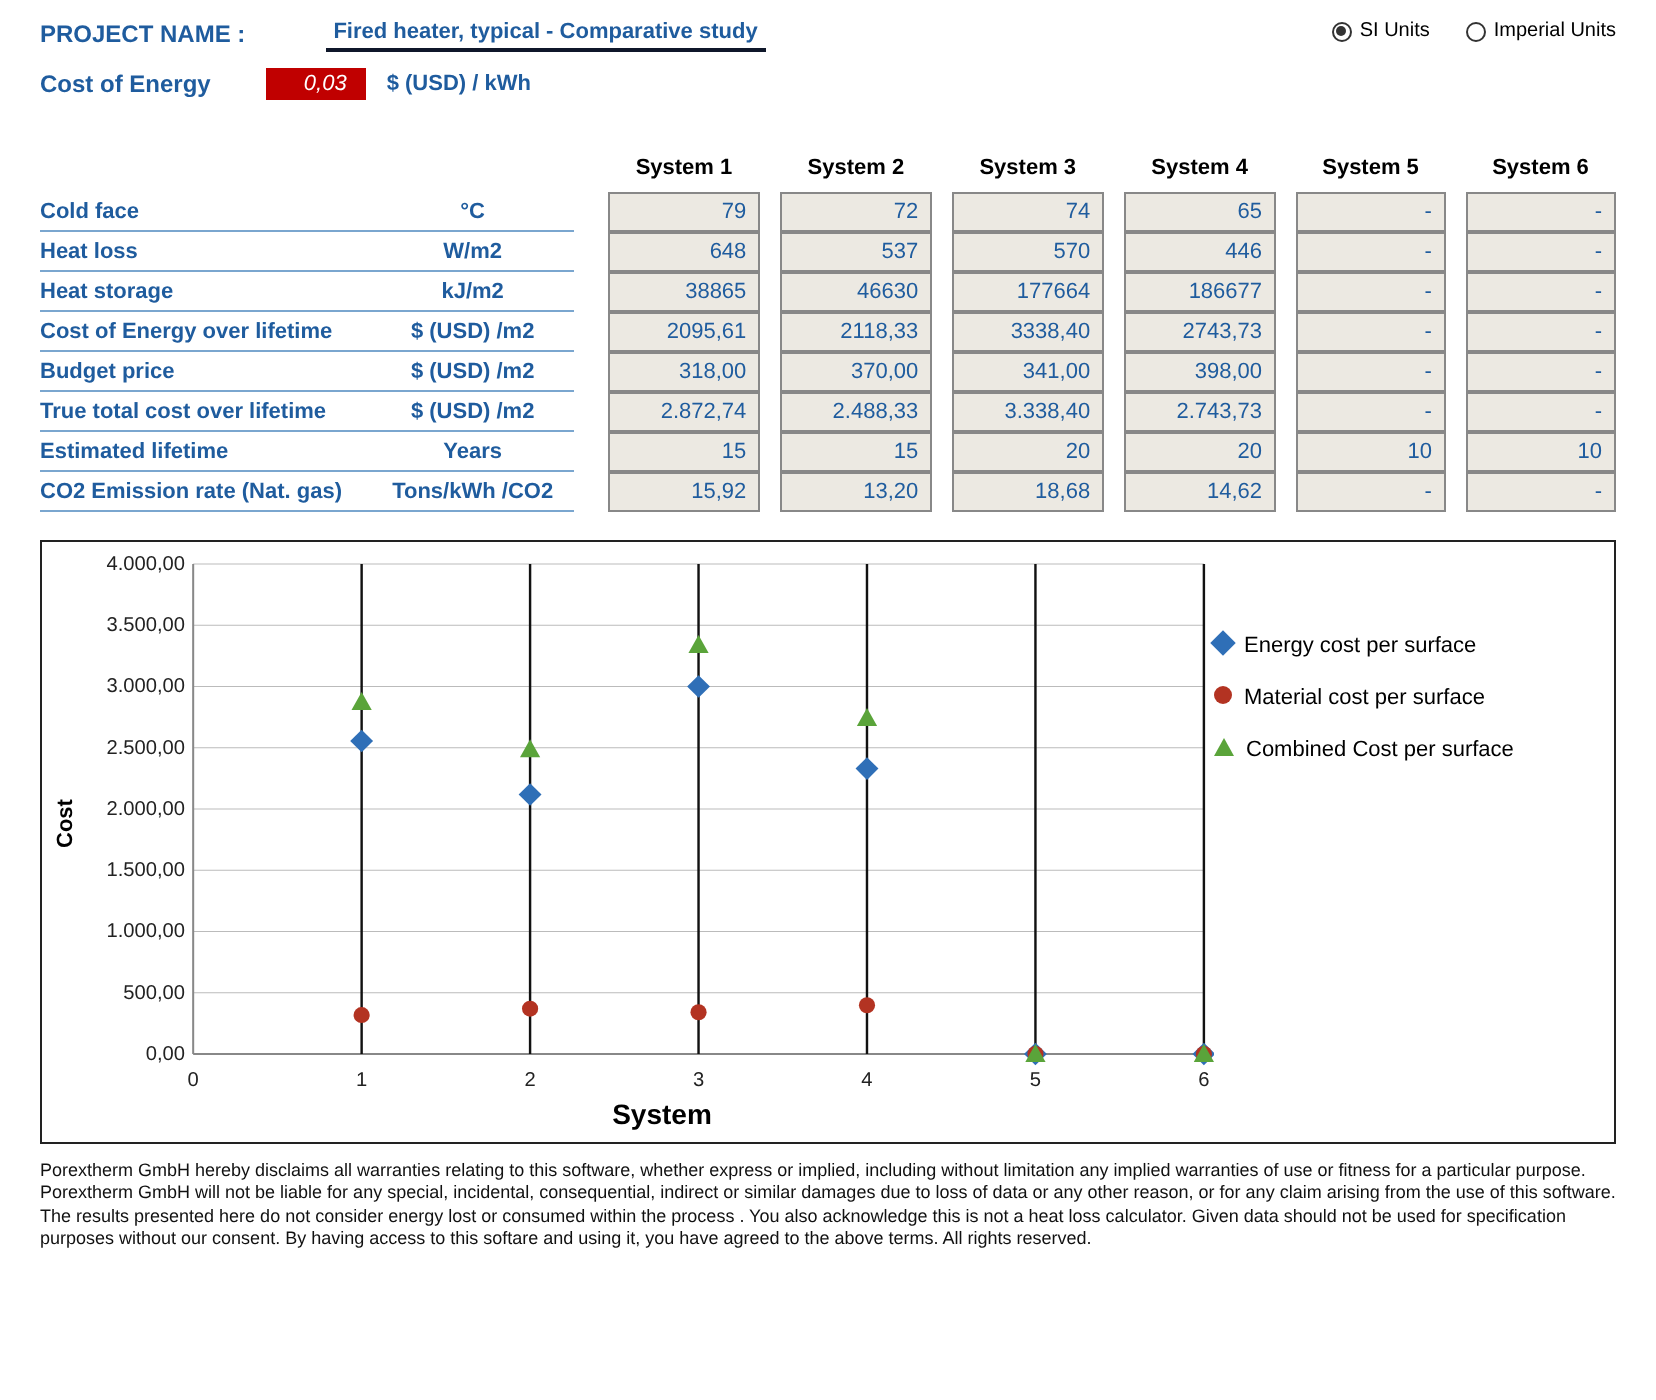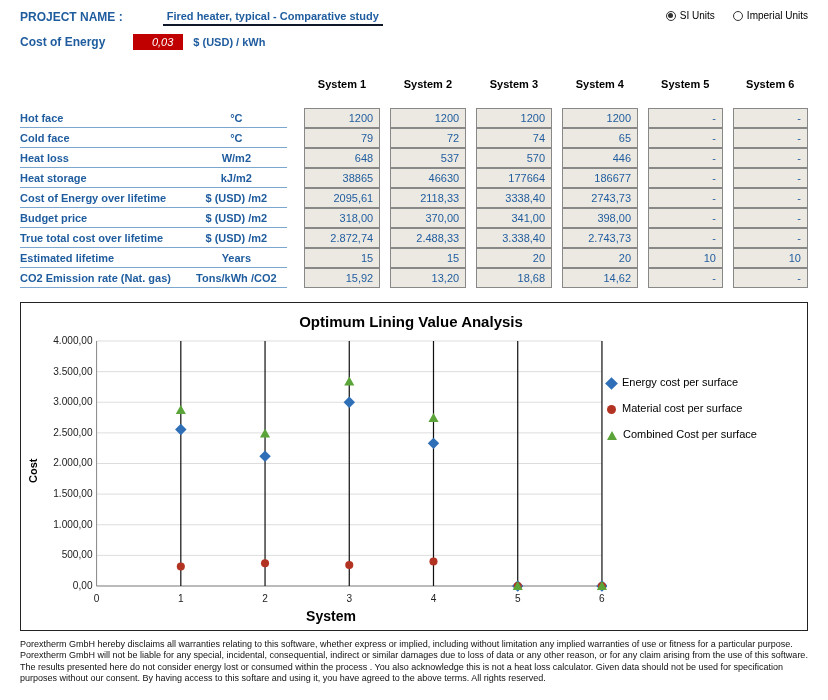--- a/index.html
+++ b/index.html
@@ -16,21 +16,21 @@
   .label-blue { color: #1f5c9e; font-weight: bold; font-size: 12px; }
   .project-name-value { color: #1f5c9e; font-weight: bold; margin-left: 40px; border-bottom: 2px solid #0f172a; padding: 0 4px 2px 4px; min-width: 220px; display: inline-block; }
   .units-group { margin-left: auto; display: flex; gap: 18px; align-items: center; font-size: 10px; }
   .radio { display: inline-flex; align-items: center; gap: 4px; }
   .radio-circle { width: 10px; height: 10px; border: 1px solid #333; border-radius: 50%; display: inline-flex; align-items: center; justify-content: center; }
   .radio-dot { width: 5px; height: 5px; background: #333; border-radius: 50%; }
   .cost-row { display: flex; align-items: center; margin-top: 6px; margin-bottom: 22px; }
   .cost-box { background: #c00000; color: #fff; font-style: italic; font-weight: normal; padding: 2px 10px; margin-left: 28px; margin-right: 10px; min-width: 50px; text-align: right; }
   .cost-unit { color: #1f5c9e; font-weight: bold; }
   table.data { border-collapse: separate; border-spacing: 0; width: 100%; }
-  table.data th { font-weight: bold; text-align: center; padding: 6px 2px 18px 2px; font-size: 11px; }
+  table.data th { font-weight: bold; text-align: center; padding: 6px 2px 6px 2px; font-size: 11px; }
   table.data td { padding: 0; vertical-align: middle; }
   .row-label { color: #1f5c9e; font-weight: bold; padding: 2px 0; border-bottom: 1px solid #7aa6cf; width: 175px; font-size: 11px; }
   .row-unit  { color: #1f5c9e; font-weight: bold; text-align: center; border-bottom: 1px solid #7aa6cf; width: 105px; font-size: 11px; }
   .gap-col { width: 18px; }
   .cell {
     background: #ece9e2;
     border: 1px solid #888;
     height: 20px;
     line-height: 18px;
     text-align: right;
@@ -39,21 +39,21 @@
     color: #1f5c9e;
   }
   .sys-col { width: 78px; }
   .sys-gap { width: 10px; }
   .chart-wrap { border: 1px solid #222; margin-top: 14px; padding: 6px 10px 6px 4px; }
   .chart-title { text-align: center; font-weight: bold; font-size: 15px; margin: 4px 0 6px 0; }
   .chart-flex { display: flex; }
   .ylabel { writing-mode: vertical-rl; transform: rotate(180deg); font-weight: bold; font-size: 11px; text-align: center; padding: 0 2px; }
   .plot-area { position: relative; flex: 1; height: 270px; }
   .legend { width: 190px; padding-top: 40px; font-size: 11px; }
-  .legend-item { display: flex; align-items: flex-end; gap: 6px; margin-bottom: 14px; }
+  .legend-item { display: flex; align-items: flex-start; gap: 6px; margin-bottom: 14px; }
   .marker { width: 9px; height: 9px; display: inline-block; }
   .diamond { background: #2f6fb7; transform: rotate(45deg); }
   .circle  { background: #b33322; border-radius: 50%; }
   .triangle{ width: 0; height: 0; border-left: 5px solid transparent; border-right: 5px solid transparent; border-bottom: 9px solid #5aa43a; }
   svg.plot { width: 100%; height: 100%; }
   .grid-line { stroke: #bbb; stroke-width: 0.5; }
   .axis-line { stroke: #888; stroke-width: 1; }
   .vline { stroke: #111; stroke-width: 1.2; }
   .tick-text { font-size: 10px; fill: #222; }
   .xlabel { text-align: center; font-weight: bold; font-size: 14px; margin-top: 2px; }
@@ -99,48 +99,20 @@
         <th class="sys-gap"></th>
         <th class="sys-col">System 4</th>
         <th class="sys-gap"></th>
         <th class="sys-col">System 5</th>
         <th class="sys-gap"></th>
         <th class="sys-col">System 6</th>
       </tr>
   </thead>
   <tbody id="data-body">
       <tr>
-        <td class="row-label">Hot face</td>
-        <td class="row-unit">°C</td>
-        <td class="gap-col"></td>
-        <td class="sys-col">
-          <div class="cell">1200</div>
-        </td>
-        <td class="sys-gap"></td>
-        <td class="sys-col">
-          <div class="cell">1200</div>
-        </td>
-        <td class="sys-gap"></td>
-        <td class="sys-col">
-          <div class="cell">1200</div>
-        </td>
-        <td class="sys-gap"></td>
-        <td class="sys-col">
-          <div class="cell">1200</div>
-        </td>
-        <td class="sys-gap"></td>
-        <td class="sys-col">
-          <div class="cell">-</div>
-        </td>
-        <td class="sys-gap"></td>
-        <td class="sys-col">
-          <div class="cell">-</div>
-        </td>
-      </tr>
-      <tr>
         <td class="row-label">Cold face</td>
         <td class="row-unit">°C</td>
         <td class="gap-col"></td>
         <td class="sys-col">
           <div class="cell">79</div>
         </td>
         <td class="sys-gap"></td>
         <td class="sys-col">
           <div class="cell">72</div>
         </td>
@@ -354,21 +326,20 @@
         </td>
         <td class="sys-gap"></td>
         <td class="sys-col">
           <div class="cell">-</div>
         </td>
       </tr>
     </tbody>
 </table>
 
 <div class="chart-wrap">
-  <div class="chart-title">Optimum Lining Value Analysis</div>
   <div class="chart-flex">
     <div class="ylabel">Cost</div>
     <div class="plot-area">
       <svg class="plot" viewBox="0 0 560 270" preserveAspectRatio="none" id="plot-svg">
           <line x1="55" x2="555" y1="250" y2="250" class="grid-line"></line>
           <text x="51" y="253" text-anchor="end" class="tick-text">0,00</text>
           <line x1="55" x2="555" y1="219.375" y2="219.375" class="grid-line"></line>
           <text x="51" y="222.375" text-anchor="end" class="tick-text">500,00</text>
           <line x1="55" x2="555" y1="188.75" y2="188.75" class="grid-line"></line>
           <text x="51" y="191.75" text-anchor="end" class="tick-text">1.000,00</text>

